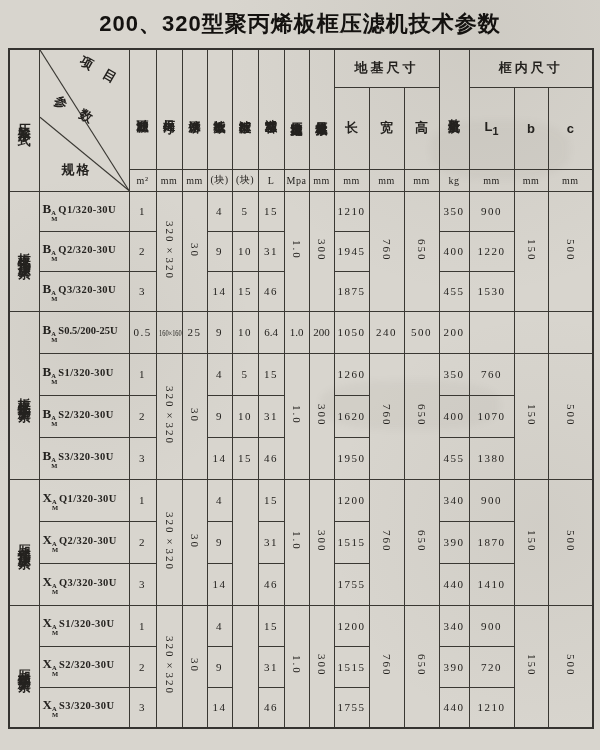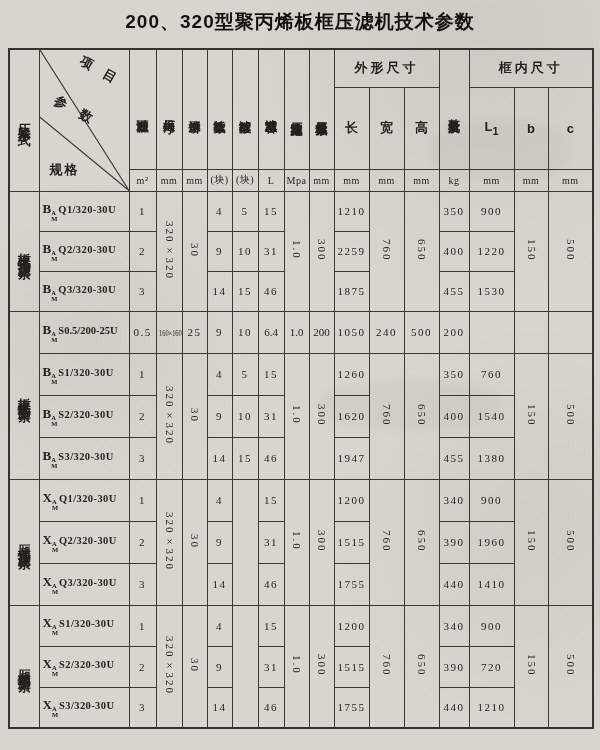--- a/index.html
+++ b/index.html
@@ -7,21 +7,21 @@
     position:relative;width:600px;height:750px;overflow:hidden;
     background:#d8d5ce;
     background-image:
       radial-gradient(circle at 80% 5%, rgba(120,115,105,.10), rgba(0,0,0,0) 30%),
       radial-gradient(circle at 15% 45%, rgba(120,115,105,.07), rgba(0,0,0,0) 25%),
       radial-gradient(circle at 90% 70%, rgba(120,115,105,.08), rgba(0,0,0,0) 28%);
     font-family:"Liberation Sans",sans-serif;color:#1f1d1a;
   }
   .title{
     position:absolute;top:9px;left:0;width:100%;text-align:center;
-    font-size:19px;font-weight:bold;letter-spacing:1px;color:#141210;
+    font-size:22px;font-weight:bold;letter-spacing:1px;color:#141210;
   }
   table.spec{
     position:absolute;left:8px;top:48px;width:584px;
     border-collapse:collapse;table-layout:fixed;
     border:2px solid #353330;
   }
   td{
     border:1px solid #3a3833;padding:0;text-align:center;vertical-align:middle;
     font-family:"Liberation Serif",serif;font-size:11px;color:#24221f;
     overflow:hidden;
@@ -51,21 +51,21 @@
   .mspec{font-size:10.5px;font-weight:bold;letter-spacing:.4px;}
   .tight{display:inline-block;font-size:7.5px;letter-spacing:0;transform:scaleX(.85);white-space:nowrap;}
   .grp .vtext{font-size:13px;letter-spacing:2px;font-weight:600;}
   
   .diag{position:relative;}
   .diag svg{position:absolute;left:0;top:0;width:100%;height:100%;}
   .dlabel{position:absolute;font-family:"Liberation Sans",sans-serif;font-weight:600;
     font-size:13px;white-space:nowrap;}
   .d-item{top:12px;right:6px;transform:rotate(30deg);letter-spacing:5px;}
   .d-param{top:52px;left:12px;transform:rotate(28deg);letter-spacing:6px;}
-  .d-spec{bottom:12px;left:10px;letter-spacing:2px;text-align:center;}
+  .d-spec{bottom:12px;left:22px;letter-spacing:2px;text-align:center;}
   .smudge{position:absolute;background:#6d685f;opacity:.05;filter:blur(3px);border-radius:40%;}
 </style>
 </head>
 <body>
 
 <div class="page">
   <div class="smudge" style="left:430px;top:120px;width:140px;height:60px;"></div>
   <div class="smudge" style="left:320px;top:380px;width:180px;height:50px;"></div>
 
   <div class="title">200、320型聚丙烯板框压滤机技术参数</div>
@@ -104,21 +104,21 @@
         <span class="dlabel d-spec">规格</span>
       </td>
       <td rowspan="2"><span class="vtext">过滤面积</span></td>
       <td rowspan="2"><span class="vtext">框内尺寸</span></td>
       <td rowspan="2"><span class="vtext">滤饼厚</span></td>
       <td rowspan="2"><span class="vtext">滤板数</span></td>
       <td rowspan="2"><span class="vtext">滤框数</span></td>
       <td rowspan="2"><span class="vtext">滤室容积</span></td>
       <td rowspan="2"><span class="vtext" style="letter-spacing:0;">额定过滤压力</span></td>
       <td rowspan="2"><span class="vtext" style="letter-spacing:0;">压紧板最大位移</span></td>
-      <td colspan="3" class="ghead">外形尺寸</td>
+      <td colspan="3" class="ghead">地基尺寸</td>
       <td rowspan="2"><span class="vtext">整机质量</span></td>
       <td colspan="3" class="ghead">框内尺寸</td>
     </tr>
     <tr class="hr2">
       <td class="axis">长</td>
       <td class="axis">宽</td>
       <td class="axis">高</td>
       <td class="axis"><span>L</span><sub>1</sub></td>
       <td class="axis">b</td>
       <td class="axis">c</td>
@@ -165,21 +165,21 @@
     </tr>
     <tr class="r40">
       <td class="model"><span class="mprefix">B</span><span class="msupsub">
               <span>A</span>
               <span>M</span>
             </span><span class="mspec">Q2/320-30U</span></td>
       <td class="num">2</td>
       <td class="num">9</td>
       <td class="num">10</td>
       <td class="num">31</td>
-      <td class="num">2259</td>
+      <td class="num">1945</td>
       <td class="num">400</td>
       <td class="num">1220</td>
     </tr>
     <tr class="r40">
       <td class="model"><span class="mprefix">B</span><span class="msupsub">
               <span>A</span>
               <span>M</span>
             </span><span class="mspec">Q3/320-30U</span></td>
       <td class="num">3</td>
       <td class="num">14</td>
@@ -237,32 +237,32 @@
       <td class="model"><span class="mprefix">B</span><span class="msupsub">
               <span>A</span>
               <span>M</span>
             </span><span class="mspec">S2/320-30U</span></td>
       <td class="num">2</td>
       <td class="num">9</td>
       <td class="num">10</td>
       <td class="num">31</td>
       <td class="num">1620</td>
       <td class="num">400</td>
-      <td class="num">1540</td>
+      <td class="num">1070</td>
     </tr>
     <tr class="r42">
       <td class="model"><span class="mprefix">B</span><span class="msupsub">
               <span>A</span>
               <span>M</span>
             </span><span class="mspec">S3/320-30U</span></td>
       <td class="num">3</td>
       <td class="num">14</td>
       <td class="num">15</td>
       <td class="num">46</td>
-      <td class="num">1947</td>
+      <td class="num">1950</td>
       <td class="num">455</td>
       <td class="num">1380</td>
     </tr>
 
     <tr class="r42">
       <td rowspan="3" class="grp"><span class="vtext">厢式千斤顶压紧</span></td>
       <td class="model"><span class="mprefix">X</span><span class="msupsub">
               <span>A</span>
               <span>M</span>
             </span><span class="mspec">Q1/320-30U</span></td>
@@ -285,21 +285,21 @@
     <tr class="r42">
       <td class="model"><span class="mprefix">X</span><span class="msupsub">
               <span>A</span>
               <span>M</span>
             </span><span class="mspec">Q2/320-30U</span></td>
       <td class="num">2</td>
       <td class="num">9</td>
       <td class="num">31</td>
       <td class="num">1515</td>
       <td class="num">390</td>
-      <td class="num">1960</td>
+      <td class="num">1870</td>
     </tr>
     <tr class="r42">
       <td class="model"><span class="mprefix">X</span><span class="msupsub">
               <span>A</span>
               <span>M</span>
             </span><span class="mspec">Q3/320-30U</span></td>
       <td class="num">3</td>
       <td class="num">14</td>
       <td class="num">46</td>
       <td class="num">1755</td>

